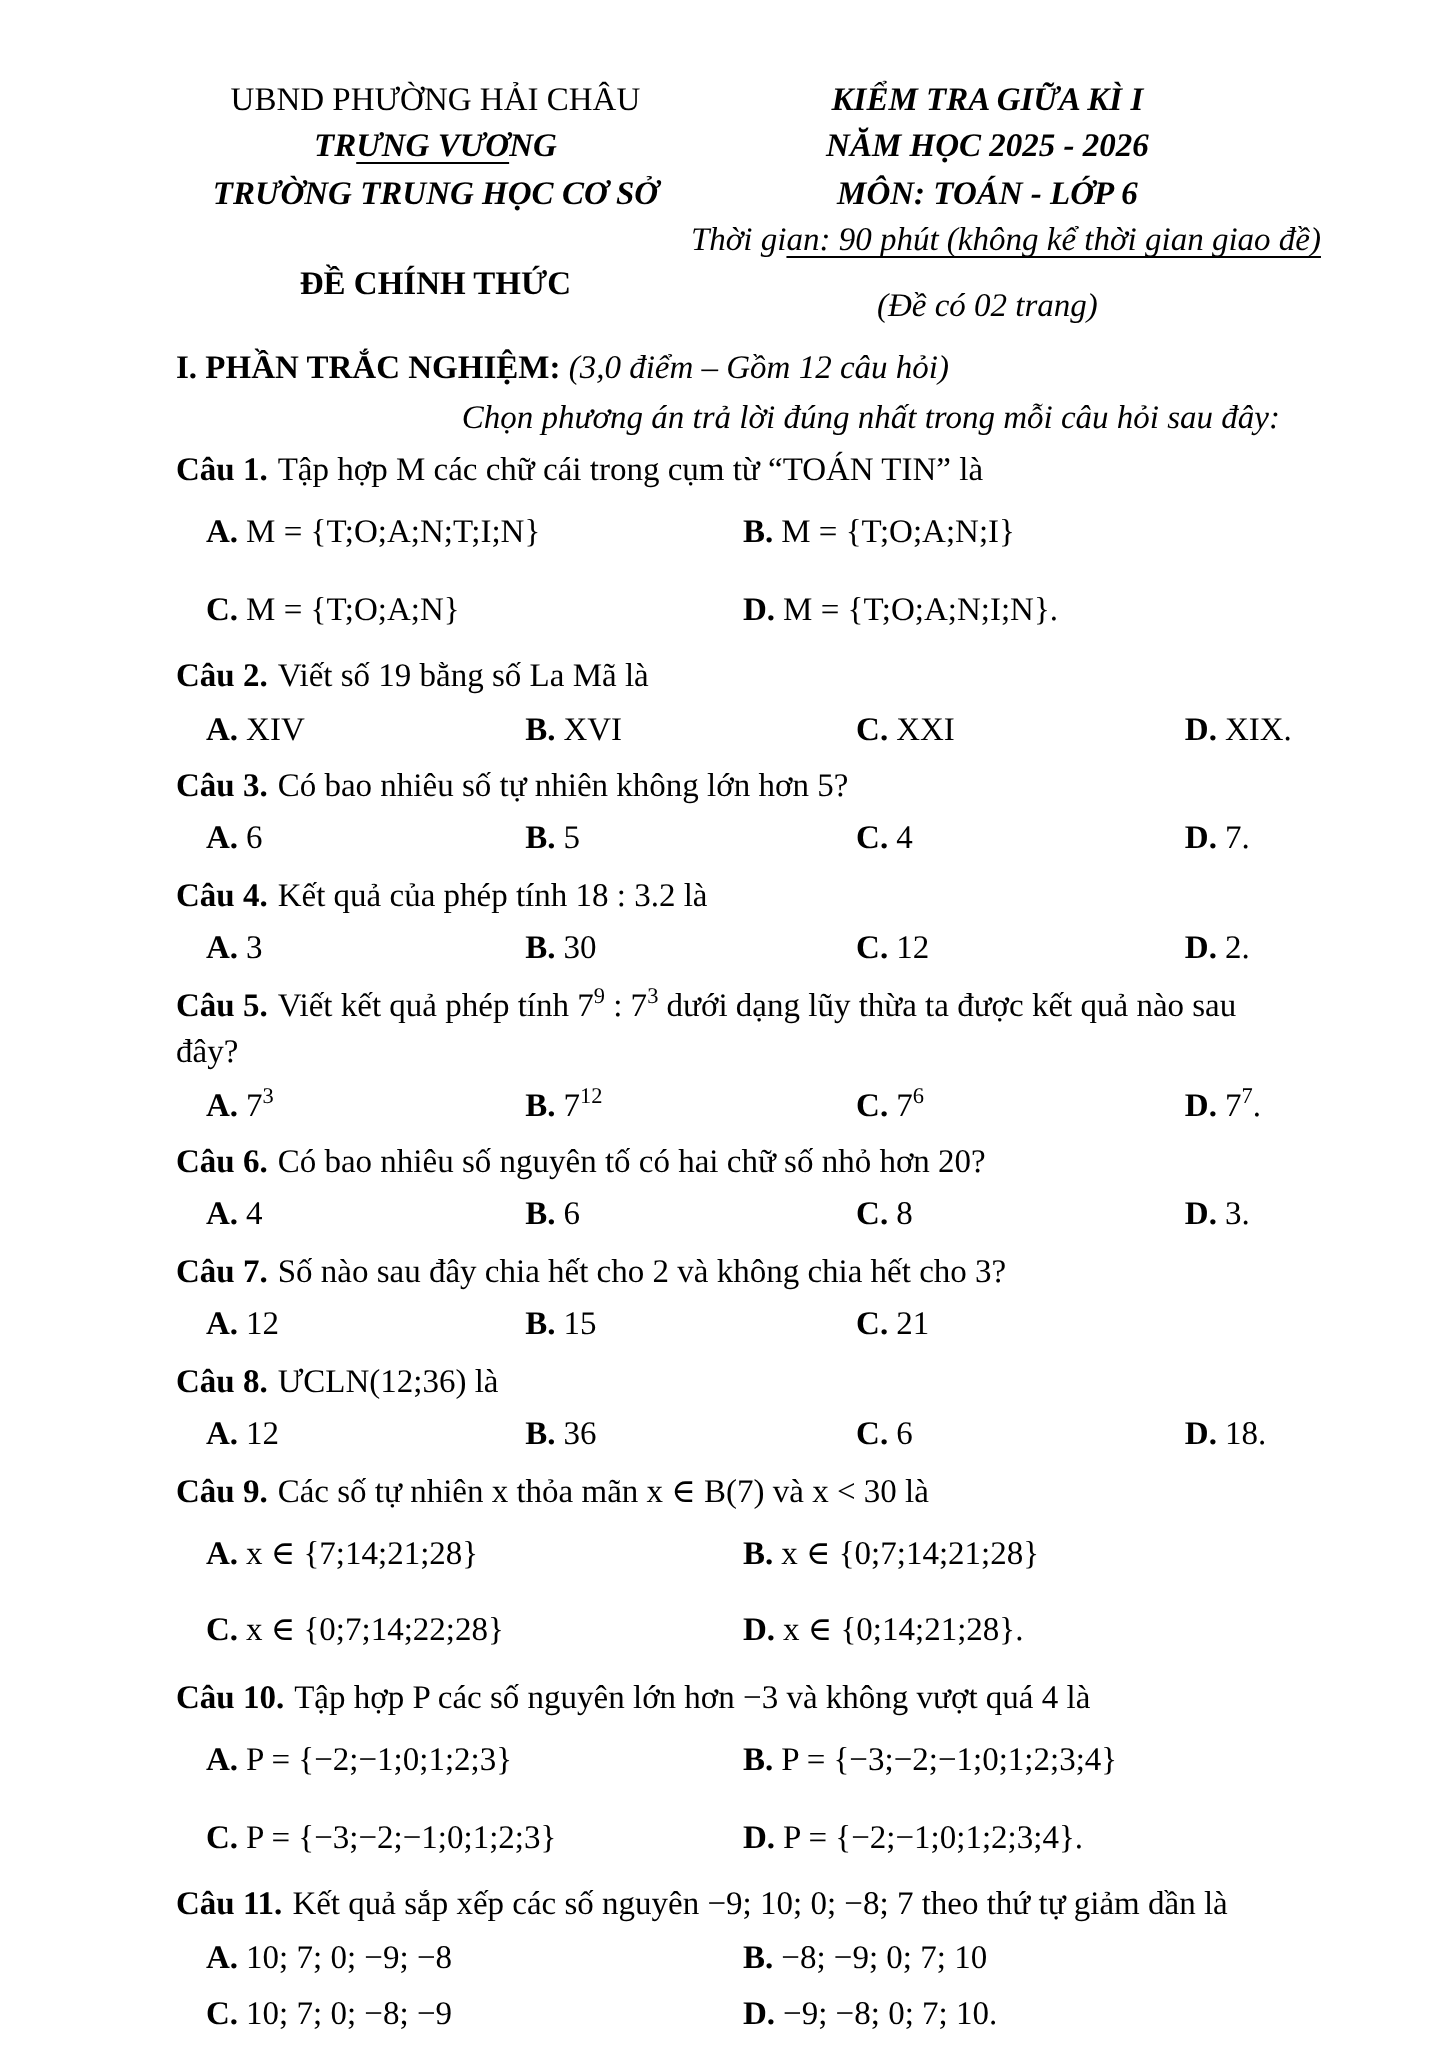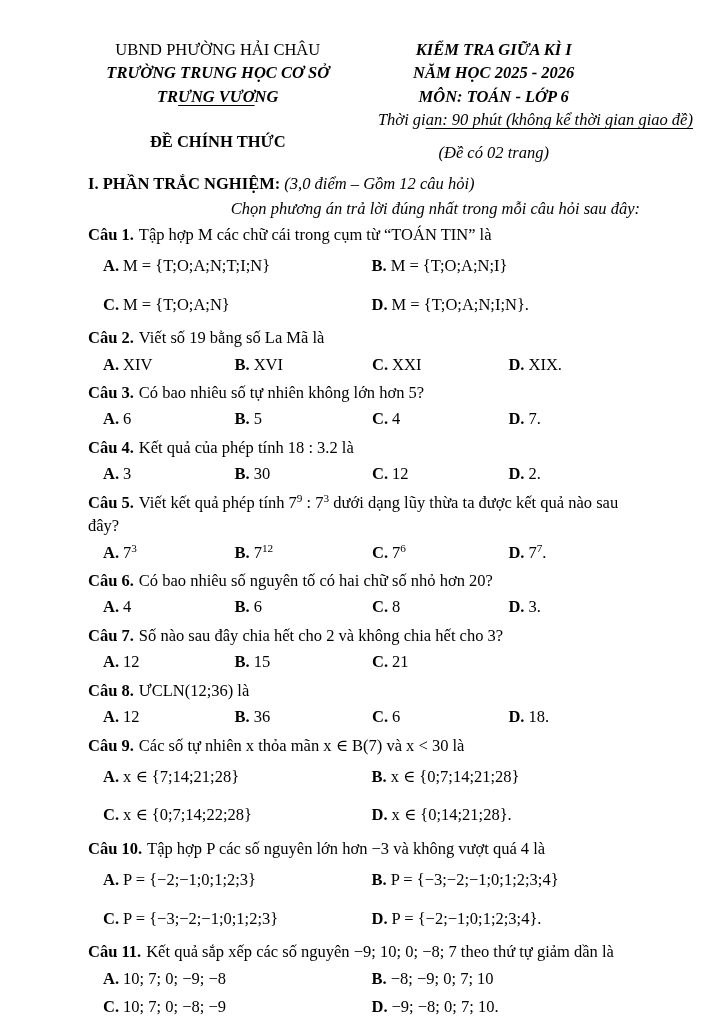--- a/index.html
+++ b/index.html
@@ -37,21 +37,21 @@
     text-align: center;
     flex-shrink: 0;
   }
   .h-line { white-space: nowrap; }
   .official-label {
     margin-top: 22px;
     font-weight: bold;
     white-space: nowrap;
   }
   .time-line {
-    text-align: center;
+    text-align: left;
     white-space: nowrap;
     font-style: italic;
     width: 380px;
     margin-left: -2px;
   }
   .pages-note {
     font-style: italic;
     margin-top: 9px;
     white-space: nowrap;
   }
@@ -68,41 +68,41 @@
   }
 
   
   .questions { margin-top: 2px; }
   .q-text { margin-top: 3px; }
   .q-label { font-weight: bold; margin-right: 5px; }
   .opt-grid {
     display: grid;
     padding-left: 15px;
   }
-  .cols4 { grid-template-columns: 24.5% 25.6% 25.4% 24.5%; }
+  .cols4 { grid-template-columns: 24.5% 25.6% 25.4% 24.5%; gap: 28px; }
   .cols2 { grid-template-columns: 50% 50%; }
   .opt { padding: 3px 0 2px 0; white-space: nowrap; }
   .set-style .opt { padding: 8px 0 7px 0; }
   .opt-label { font-weight: bold; margin-right: 4px; }
   sup {
     font-size: 0.68em;
     vertical-align: super;
     line-height: 0;
   }
 </style>
 </head>
 <body>
 
 <div class="page">
 
   <div class="header">
     <div class="header-left">
       <div class="h-line">UBND PHƯỜNG HẢI CHÂU</div>
+      <div class="h-line bold"><span>TR</span><span class="ul">ƯNG VƯƠ</span><span>NG</span></div>
       <div class="h-line bold">TRƯỜNG TRUNG HỌC CƠ SỞ</div>
-      <div class="h-line bold"><span>TR</span><span class="ul">ƯNG VƯƠ</span><span>NG</span></div>
       <div class="official-label">ĐỀ CHÍNH THỨC</div>
     </div>
     <div class="header-right">
       <div class="h-line bold">KIỂM TRA GIỮA KÌ I</div>
       <div class="h-line bold">NĂM HỌC 2025 - 2026</div>
       <div class="h-line bold">MÔN: TOÁN - LỚP 6</div>
       <div class="time-line"><span>Thời gi</span><span class="ul">an: 90 phút (không kể thời gian giao đề) </span></div>
       <div class="pages-note">(Đề có 02 trang)</div>
     </div>
   </div>

